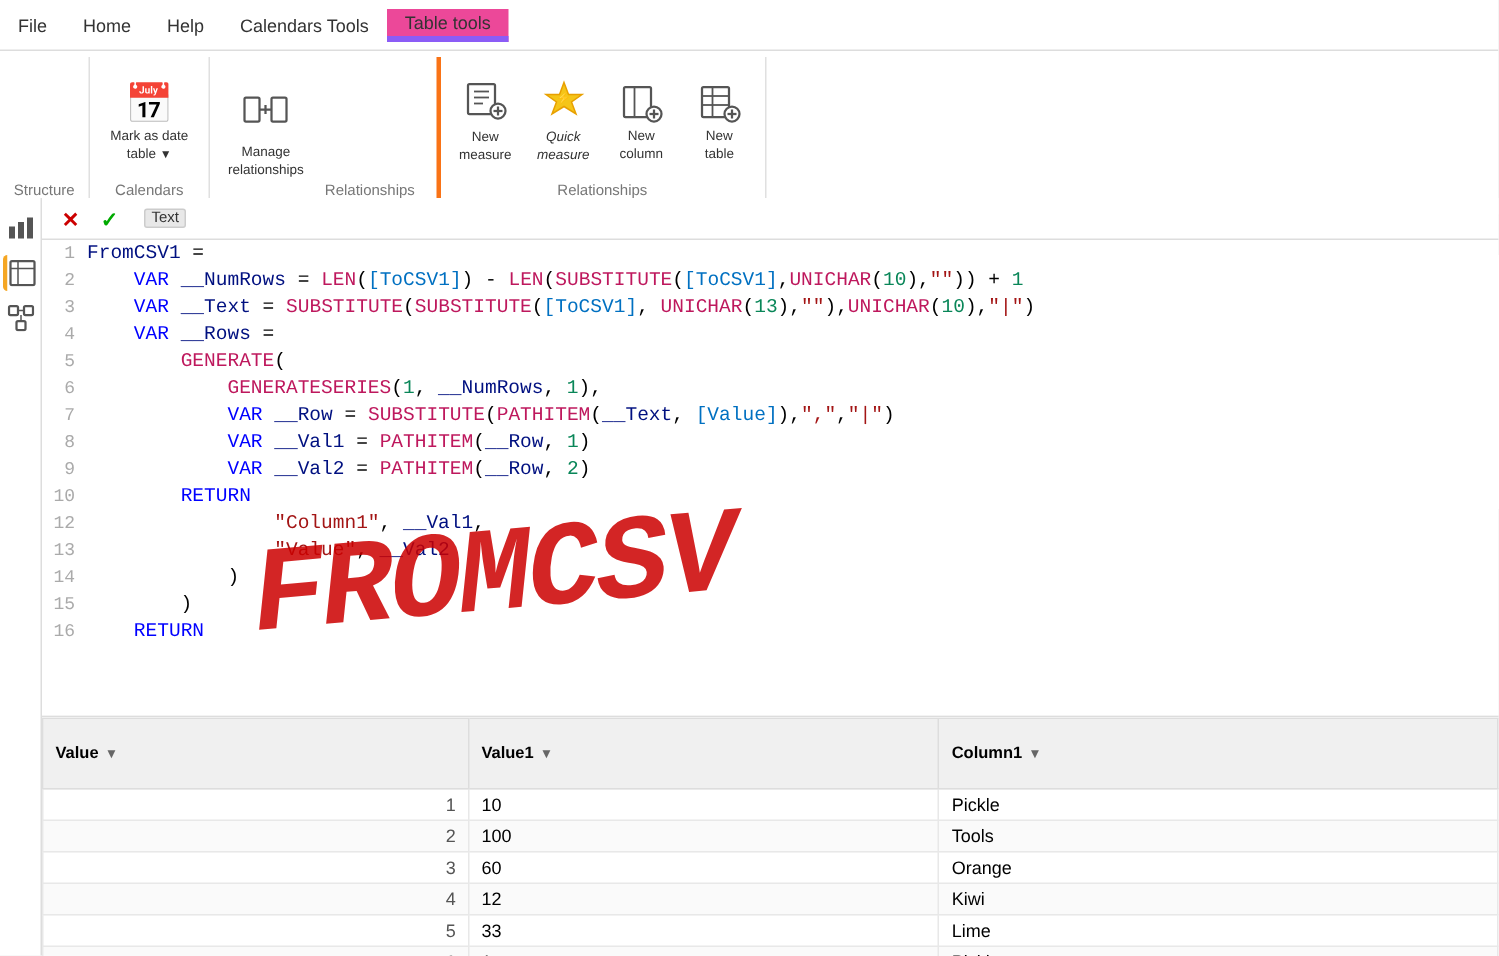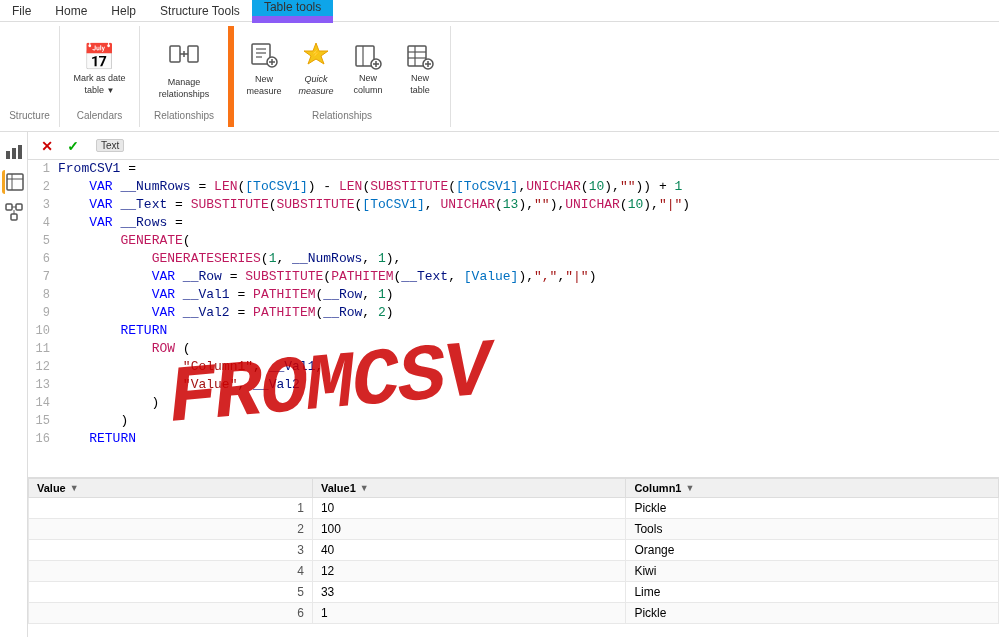--- a/index.html
+++ b/index.html
@@ -3,33 +3,33 @@
   <meta charset="utf-8">
   <style>
     * { margin: 0; padding: 0; box-sizing: border-box; }
     body { font-family: 'Segoe UI', Arial, sans-serif; font-size: 12px; background: #f0f0f0; width: 999px; height: 637px; overflow: hidden; }
 
     
     .menu-bar {
       display: flex;
       background: #fff;
       border-bottom: 1px solid #ddd;
-      height: 22px;
+      height: 34px;
       align-items: center;
     }
     .menu-item {
       padding: 2px 12px;
       font-size: 12px;
       color: #333;
       cursor: pointer;
     }
     .menu-item.table-tools {
-      background: #0ea5e9;
+      background: #ec4899;
       color: #333;
-      border-bottom: 7px solid #8b5cf6;
+      border-bottom: 4px solid #8b5cf6;
       font-weight: 500;
     }
 
     
     .ribbon {
       background: #fff;
       border-bottom: 1px solid #ddd;
       display: flex;
       align-items: stretch;
       height: 110px;
@@ -190,21 +190,21 @@
       border-top: 1px solid #ddd;
       overflow: auto;
     }
     table {
       border-collapse: collapse;
       width: 100%;
     }
     thead th {
       background: #f0f0f0;
       border: 1px solid #ddd;
-      padding: 3px 8px;
+      padding: 17px 8px;
       font-size: 11px;
       font-weight: 600;
       text-align: left;
       white-space: nowrap;
     }
     thead th .col-header {
       display: flex;
       align-items: center;
       gap: 4px;
     }
@@ -260,21 +260,21 @@
       text-align: right;
     }
   </style>
 </head>
 <body>
 
 <div class="menu-bar">
   <div class="menu-item">File</div>
   <div class="menu-item">Home</div>
   <div class="menu-item">Help</div>
-  <div class="menu-item">Structure Tools</div>
+  <div class="menu-item">Calendars Tools</div>
   <div class="menu-item table-tools">Table tools</div>
 </div>
 
 <div class="ribbon">
 
 
   <div style="display:flex;flex-direction:column;padding:4px 0;border-right:1px solid #e0e0e0;align-items:center;justify-content:space-between;min-width:60px;">
     <div style="flex:1;display:flex;align-items:center;justify-content:center;">
       
     </div>
@@ -284,21 +284,21 @@
   <div style="display:flex;flex-direction:column;padding:4px 6px;border-right:1px solid #e0e0e0;align-items:center;justify-content:space-between;min-width:80px;">
     <div style="flex:1;display:flex;align-items:center;justify-content:center;">
       <div class="mark-date-btn">
         <div style="font-size:26px;">📅</div>
         <div style="font-size:9px;color:#333;text-align:center;line-height:1.3;">Mark as date<br>table <span style="font-size:8px;">▼</span></div>
       </div>
     </div>
     <div class="ribbon-group-label" style="font-size:10px;color:#777;padding:2px 8px;">Calendars</div>
   </div>
 
-  <div style="display:flex;flex-direction:column;padding:4px 6px;border-right:6px solid #f97316;align-items:center;justify-content:space-between;min-width:80px;">
+  <div style="display:flex;padding:4px 6px;border-right:3px solid #f97316;align-items:center;justify-content:space-between;min-width:80px;">
     <div style="flex:1;display:flex;align-items:center;justify-content:center;">
       <div class="manage-rel-btn">
         <div style="font-size:26px;color:#555;">
           
           <svg width="32" height="32" viewBox="0 0 32 32">
             <rect x="2" y="8" width="10" height="16" rx="1" fill="none" stroke="#555" stroke-width="1.5"></rect>
             <rect x="20" y="8" width="10" height="16" rx="1" fill="none" stroke="#555" stroke-width="1.5"></rect>
             <line x1="12" y1="16" x2="20" y2="16" stroke="#555" stroke-width="1.5"></line>
             <line x1="16" y1="13" x2="16" y2="19" stroke="#555" stroke-width="1.5"></line>
           </svg>
@@ -438,24 +438,20 @@
       <span class="line-num">8</span>
       <span class="line-content">            <span class="kw">VAR</span> <span class="var-name">__Val1</span> <span class="op">=</span> <span class="fn">PATHITEM</span>(<span class="var-name">__Row</span>, <span class="num">1</span>)</span>
     </div>
     <div class="code-line">
       <span class="line-num">9</span>
       <span class="line-content">            <span class="kw">VAR</span> <span class="var-name">__Val2</span> <span class="op">=</span> <span class="fn">PATHITEM</span>(<span class="var-name">__Row</span>, <span class="num">2</span>)</span>
     </div>
     <div class="code-line">
       <span class="line-num">10</span>
       <span class="line-content">        <span class="kw">RETURN</span></span>
-    </div>
-    <div class="code-line">
-      <span class="line-num">11</span>
-      <span class="line-content">            <span class="fn">ROW</span> (</span>
     </div>
     <div class="code-line">
       <span class="line-num">12</span>
       <span class="line-content">                <span class="str">"Column1"</span>, <span class="var-name">__Val1</span>,</span>
     </div>
     <div class="code-line">
       <span class="line-num">13</span>
       <span class="line-content">                <span class="str">"Value"</span>, <span class="var-name">__Val2</span></span>
     </div>
     <div class="code-line">
@@ -504,21 +500,21 @@
             <td>10</td>
             <td>Pickle</td>
           </tr>
           <tr>
             <td>2</td>
             <td>100</td>
             <td>Tools</td>
           </tr>
           <tr>
             <td>3</td>
-            <td>40</td>
+            <td>60</td>
             <td>Orange</td>
           </tr>
           <tr>
             <td>4</td>
             <td>12</td>
             <td>Kiwi</td>
           </tr>
           <tr>
             <td>5</td>
             <td>33</td>

